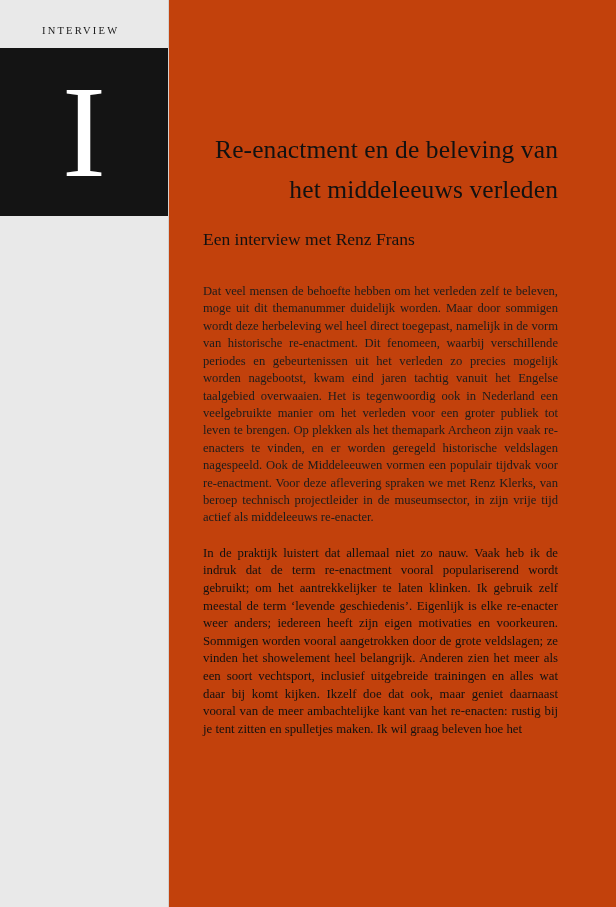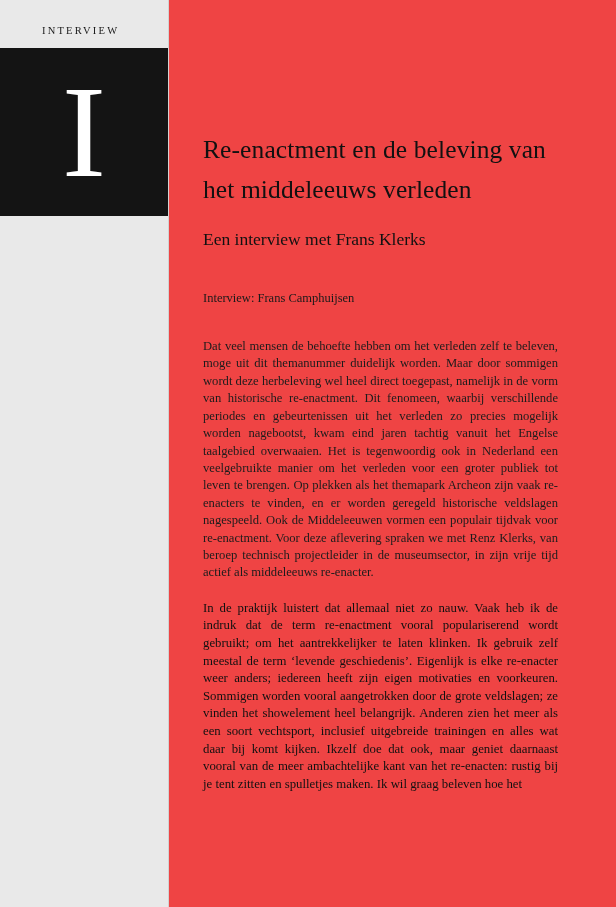--- a/index.html
+++ b/index.html
@@ -12,21 +12,21 @@
     background: #ffffff;
     font-family: "Liberation Serif", serif;
     color: #111111;
     overflow: hidden;
   }
 
   .page {
     position: relative;
     width: 616px;
     height: 907px;
-    background: #ef4444;
+    background: #c2410c;
   }
 
   
   .left-col {
     position: absolute;
     left: 0;
     top: 0;
     width: 168px;
     height: 907px;
     background: #e9e9e9;
@@ -87,20 +87,21 @@
   }
 
   .title {
     margin-top: 130px;
     font-family: "Liberation Serif", serif;
     font-size: 25.5px;
     line-height: 40px;
     font-weight: 400;
     color: #111111;
     letter-spacing: 0.1px;
+    text-align: right;
   }
 
   .subtitle {
     margin-top: 6px;
     font-family: "Liberation Serif", serif;
     font-size: 17.5px;
     line-height: 24px;
     font-weight: 400;
     color: #111111;
   }
@@ -149,19 +150,18 @@
   <div class="col-rule"></div>
 
   <div class="running-head">Interview</div>
 
   <div class="dropcap-block">
     <div class="dropcap-letter">I</div>
   </div>
 
   <div class="main-col">
     <h1 class="title">Re-enactment en de beleving van het middeleeuws verleden</h1>
-    <h2 class="subtitle">Een interview met Frans Klerks</h2>
-    <div class="byline">Interview: Frans Camphuijsen</div>
+    <h2 class="subtitle">Een interview met Renz Frans</h2>
     <p class="intro">Dat veel mensen de behoefte hebben om het verleden zelf te beleven, moge uit dit themanummer duidelijk worden. Maar door sommigen wordt deze herbeleving wel heel direct toegepast, namelijk in de vorm van historische re-enactment. Dit fenomeen, waarbij verschillende periodes en gebeurtenissen uit het verleden zo precies mogelijk worden nagebootst, kwam eind jaren tachtig vanuit het Engelse taalgebied overwaaien. Het is tegenwoordig ook in Nederland een veelgebruikte manier om het verleden voor een groter publiek tot leven te brengen. Op plekken als het themapark Archeon zijn vaak re-enacters te vinden, en er worden geregeld historische veldslagen nagespeeld. Ook de Middeleeuwen vormen een populair tijdvak voor re-enactment. Voor deze aflevering spraken we met Renz Klerks, van beroep technisch projectleider in de museumsector, in zijn vrije tijd actief als middeleeuws re-enacter.</p>
     <p class="answer">In de praktijk luistert dat allemaal niet zo nauw. Vaak heb ik de indruk dat de term re-enactment vooral populariserend wordt gebruikt; om het aantrekkelijker te laten klinken. Ik gebruik zelf meestal de term ‘levende geschiedenis’. Eigenlijk is elke re-enacter weer anders; iedereen heeft zijn eigen motivaties en voorkeuren. Sommigen worden vooral aangetrokken door de grote veldslagen; ze vinden het showelement heel belangrijk. Anderen zien het meer als een soort vechtsport, inclusief uitgebreide trainingen en alles wat daar bij komt kijken. Ikzelf doe dat ook, maar geniet daarnaast vooral van de meer ambachtelijke kant van het re-enacten: rustig bij je tent zitten en spulletjes maken. Ik wil graag beleven hoe het</p>
   </div>
 
 </div>
 
 </body></html>

